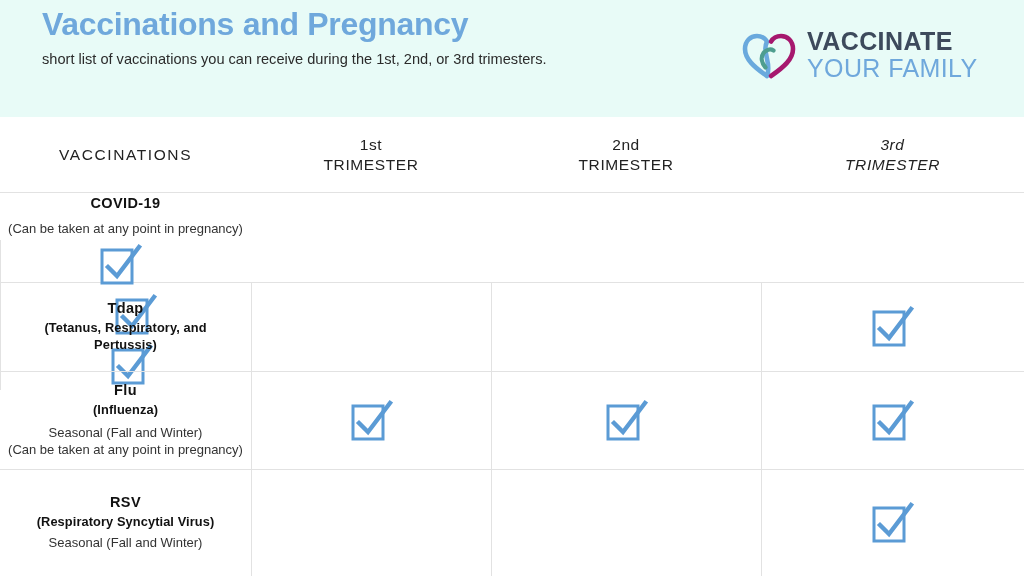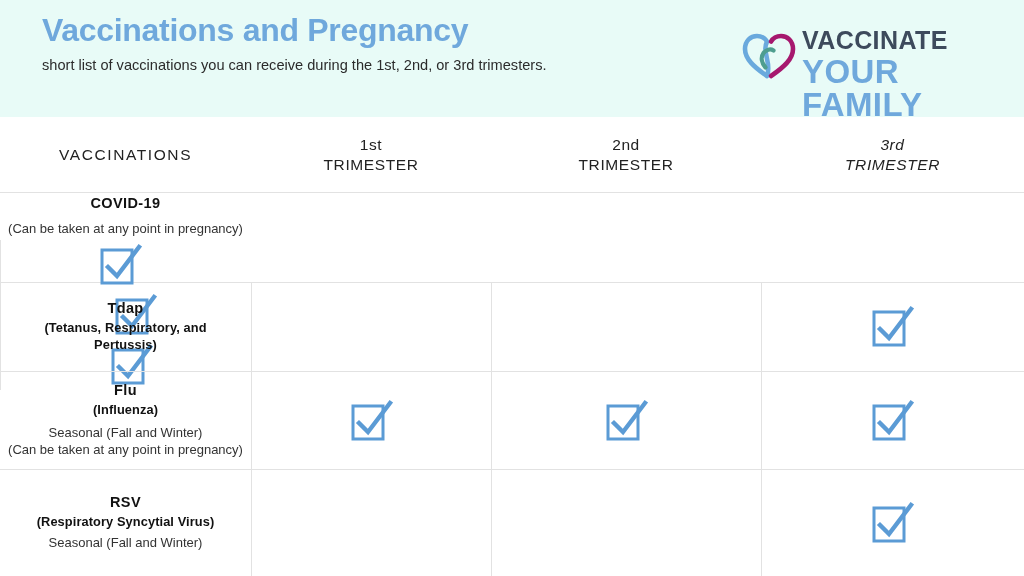--- a/index.html
+++ b/index.html
@@ -14,21 +14,21 @@
     font-family: "Liberation Sans", sans-serif;
     color: #222222;
   }
 
   
   .banner {
     position: relative;
     height: 117px;
     background: #e8fbf7;
     box-sizing: border-box;
-    padding: 14px 0 0 42px;
+    padding: 8px 0 0 42px;
   }
   .banner-title {
     font-size: 32px;
     font-weight: bold;
     color: #6fa8dc;
     letter-spacing: -0.3px;
     line-height: 1.05;
     margin: 0 0 7px 0;
     white-space: nowrap;
   }
@@ -40,34 +40,35 @@
     margin: 0;
   }
   .banner-sub span { display: block; white-space: nowrap; }
 
   
   .logo {
     position: absolute;
     top: 28px;
     left: 740px;
     display: flex;
-    gap: 4px;
+    align-items: center;
+    gap: 9px;
   }
   .logo-mark { width: 58px; height: 54px; flex: none; }
   .logo-words { line-height: 1; }
   .logo-line1 {
     font-size: 25px;
     font-weight: bold;
     color: #3d4a5c;
     letter-spacing: 0.4px;
     display: block;
   }
   .logo-line2 {
-    font-size: 33px;
-    font-weight: bold;
+    font-size: 25px;
+    font-weight: normal;
     color: #6fa8dc;
     letter-spacing: 0.4px;
     display: block;
     margin-top: 2px;
   }
 
   
   .table {
     width: 1024px;
     height: 459px;

